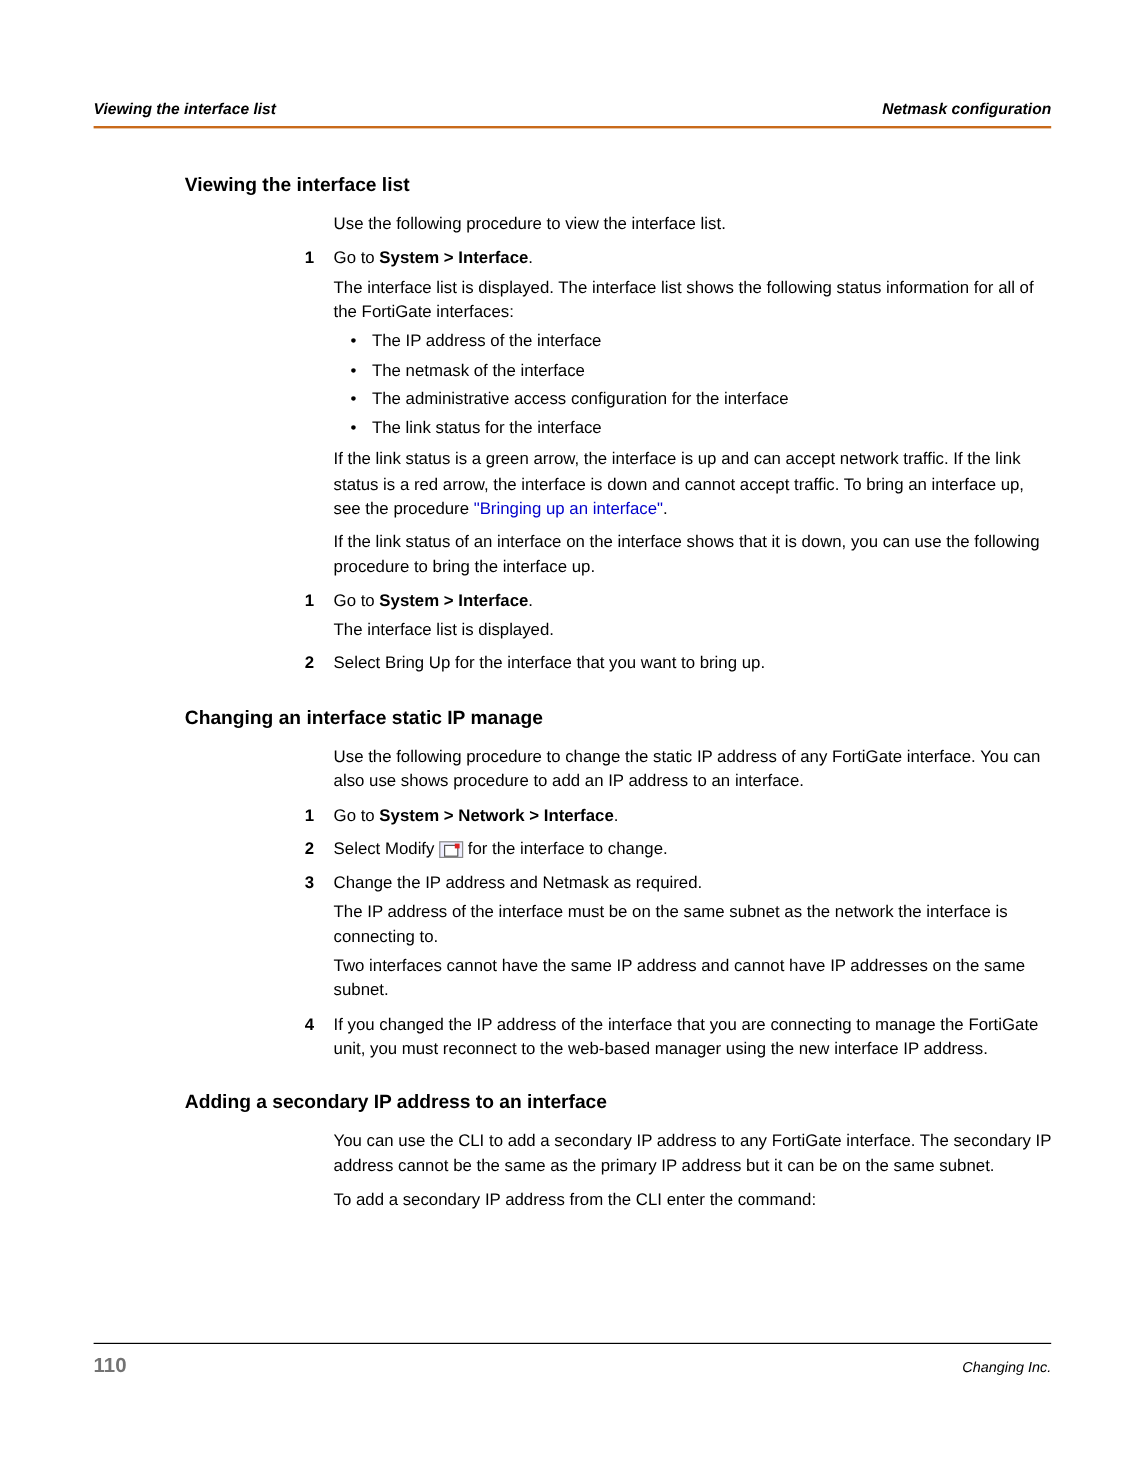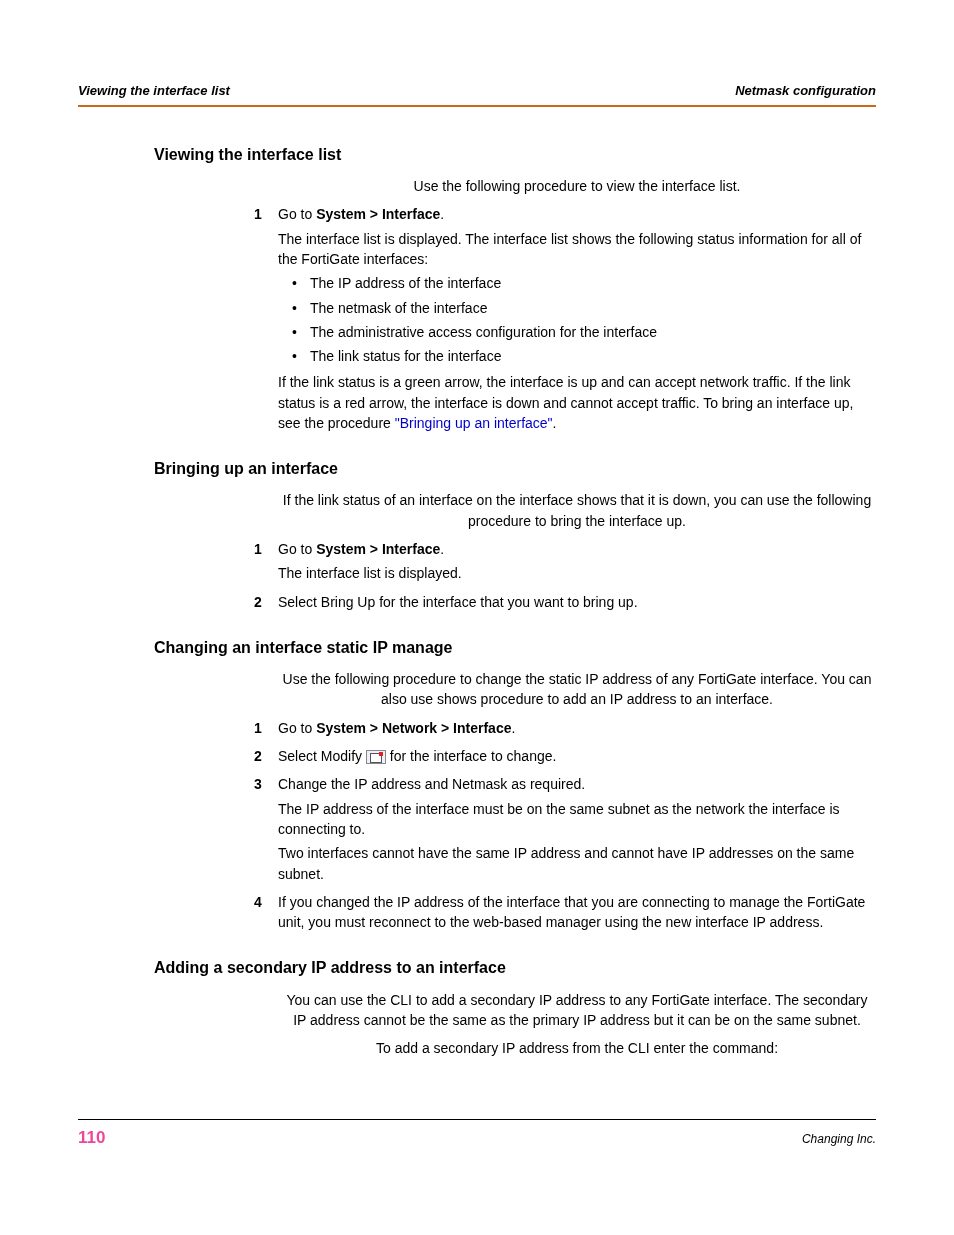--- a/index.html
+++ b/index.html
@@ -33,21 +33,20 @@
   h2 {
     font-size: 16px;
     font-weight: bold;
     margin-top: 20px;
     margin-bottom: 10px;
   }
   h2:first-of-type { margin-top: 0; }
   .body-block {
     margin-left: 124px;
     margin-bottom: 8px;
-    text-align: center;
   }
   .step {
     display: flex;
     margin-bottom: 4px;
   }
   .step-num {
     width: 124px;
     text-align: left;
     padding-left: 100px;
     font-weight: bold;
@@ -107,21 +106,21 @@
     margin-bottom: 6px;
   }
   .footer-row {
     display: flex;
     justify-content: space-between;
     align-items: baseline;
   }
   .page-num {
     font-weight: bold;
     font-size: 17px;
-    color: #ec4899;
+    color: #737373;
   }
   .company {
     font-style: italic;
     font-size: 12px;
   }
   b { font-weight: bold; }
 </style>
 </head>
 <body>
 
@@ -148,21 +147,20 @@
         <li>The netmask of the interface</li>
         <li>The administrative access configuration for the interface</li>
         <li>The link status for the interface</li>
       </ul>
       <p>
         <span>If the link status is a green arrow, the interface is up and can accept network traffic. If the link status is a red arrow, the interface is down and cannot accept traffic. To bring an interface up, see the procedure </span><span class="link">"Bringing up an interface"</span><span>.</span>
       </p>
     </div>
   </div>
 
-  <h2>Bringing up an interface</h2>
   <p class="body-block">If the link status of an interface on the interface shows that it is down, you can use the following procedure to bring the interface up.</p>
 
   <div class="step">
     <div class="step-num">1</div>
     <div class="step-body">
       <p>
         <span>Go to </span><b>System &gt; Interface</b><span>.</span>
       </p>
       <p>The interface list is displayed.</p>
     </div>

